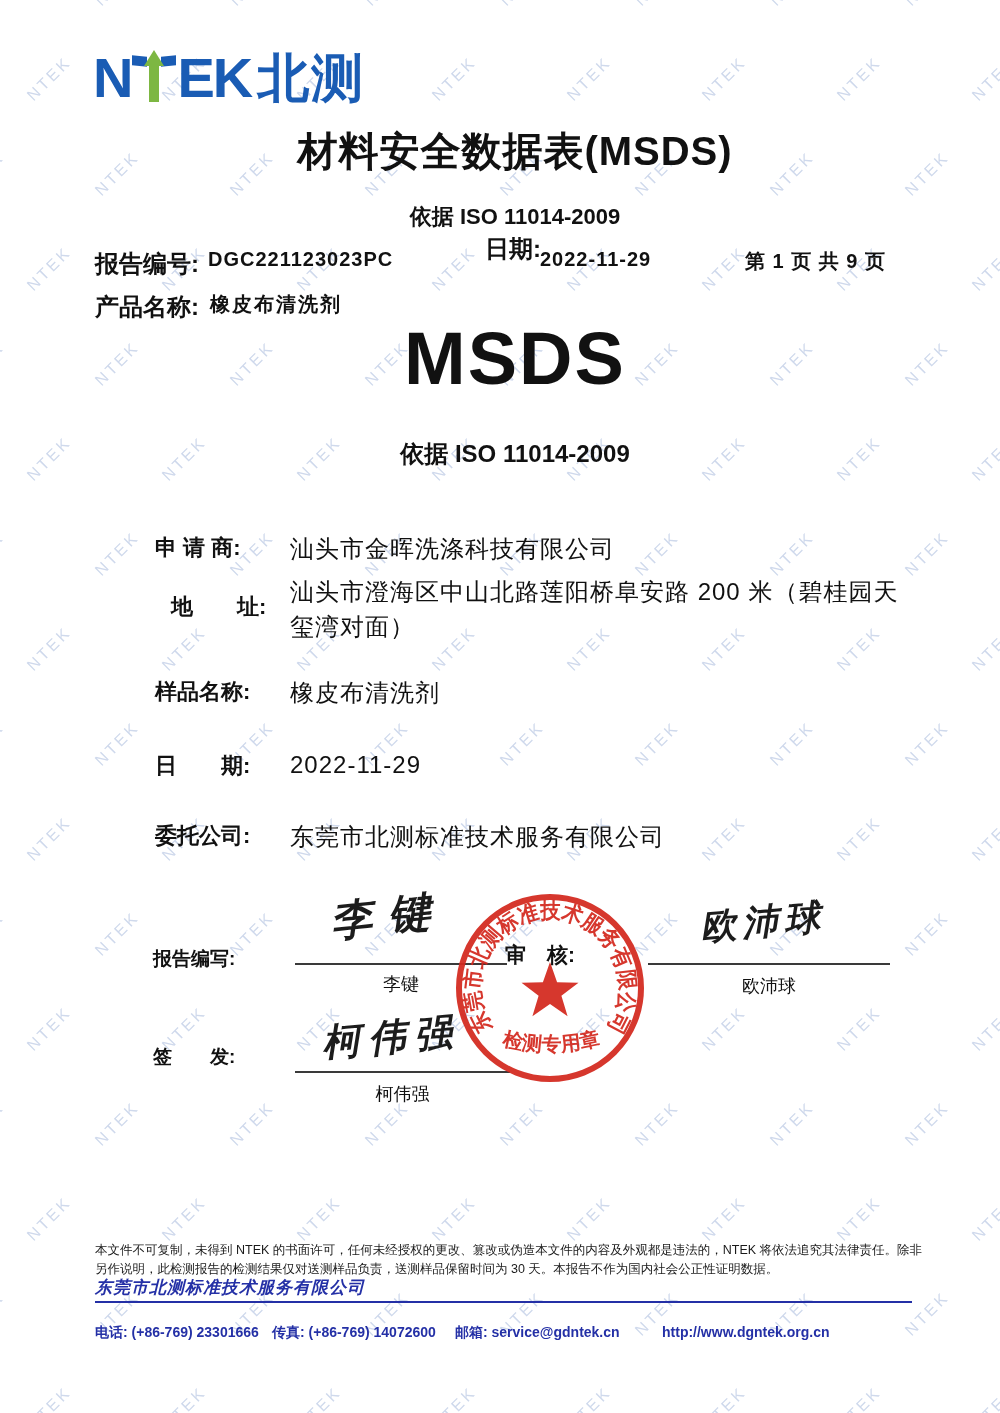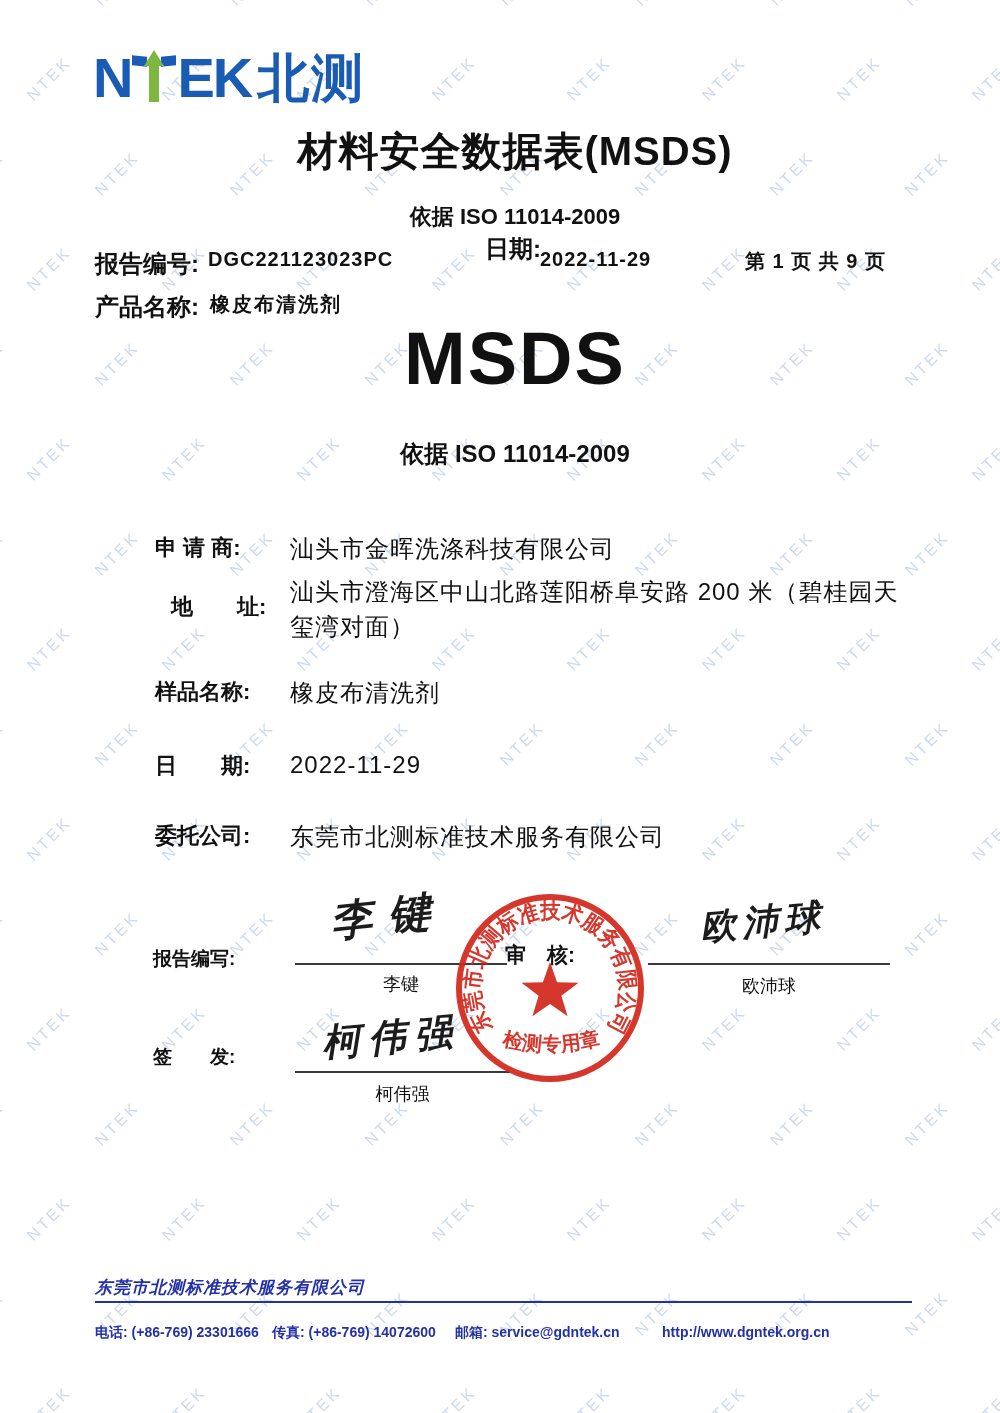--- a/index.html
+++ b/index.html
@@ -272,20 +272,21 @@
       <circle cx="100" cy="100" r="91" fill="none" stroke="#d3281e" stroke-width="6"></circle>
       <polygon fill="#d3281e" points="100,74 107.1,94.3 128.5,94.7 111.4,107.7 117.6,128.3 100,116 82.4,128.3 88.6,107.7 71.5,94.7 92.9,94.3"></polygon>
       <text font-size="22" fill="#d3281e" font-weight="bold" font-family="Liberation Sans, sans-serif">
         <textPath href="#ringPath" startOffset="0" textLength="306" lengthAdjust="spacingAndGlyphs">东莞市北测标准技术服务有限公司</textPath>
       </text>
       <text font-size="20" fill="#d3281e" font-weight="bold" font-family="Liberation Sans, sans-serif">
         <textPath href="#botPath" startOffset="4" textLength="100" lengthAdjust="spacingAndGlyphs">检测专用章</textPath>
       </text>
     </svg>
 
+    <div class="footer-disclaimer">本文件不可复制，未得到 NTEK 的书面许可，任何未经授权的更改、篡改或伪造本文件的内容及外观都是违法的，NTEK 将依法追究其法律责任。除非另作说明，此检测报告的检测结果仅对送测样品负责，送测样品保留时间为 30 天。本报告不作为国内社会公正性证明数据。</div>
     <div class="footer-company-wrap">
       <span class="footer-company">东莞市北测标准技术服务有限公司</span>
     </div>
     <span class="abs footer-blue" style="left:95px; top:1324px;">电话: (+86-769) 23301666</span>
     <span class="abs footer-blue" style="left:272px; top:1324px;">传真: (+86-769) 14072600</span>
     <span class="abs footer-blue" style="left:455px; top:1324px;">邮箱: service@gdntek.cn</span>
     <span class="abs footer-blue" style="left:662px; top:1324px;">http://www.dgntek.org.cn</span>
   </div>
 </div>
 

